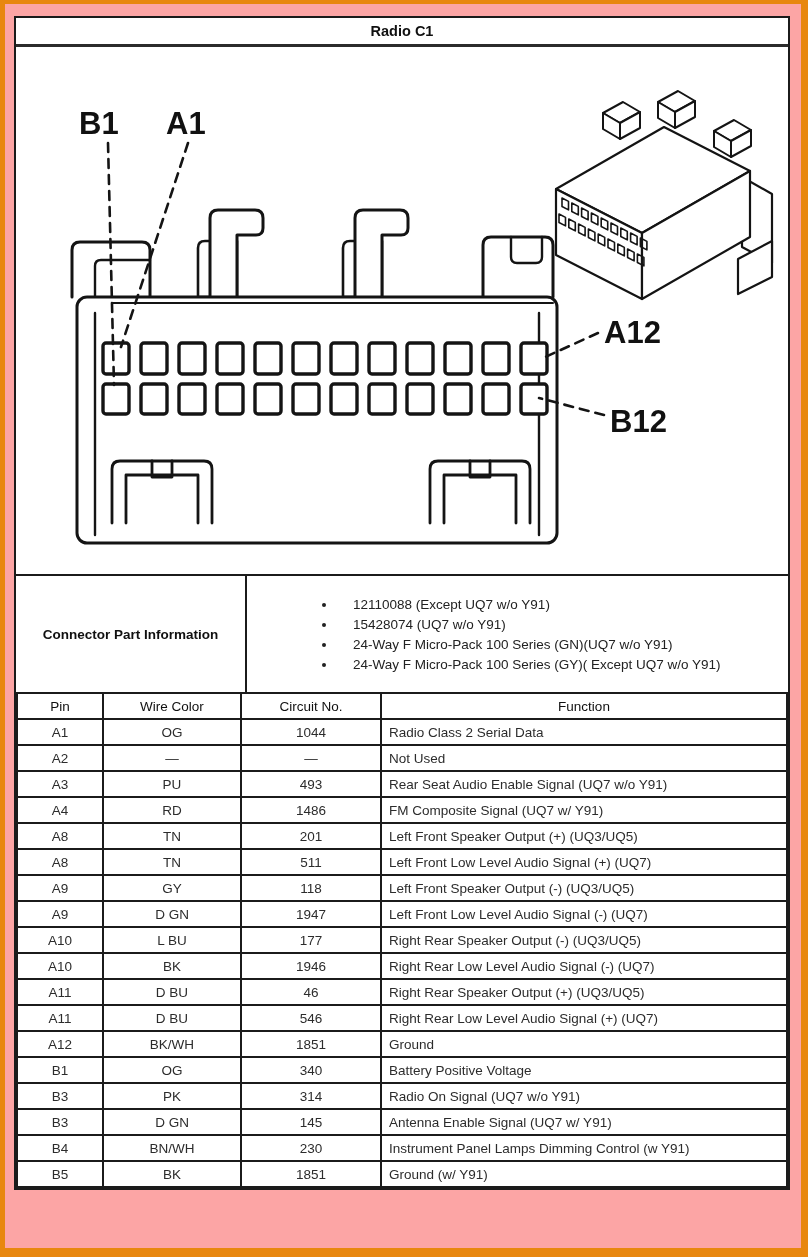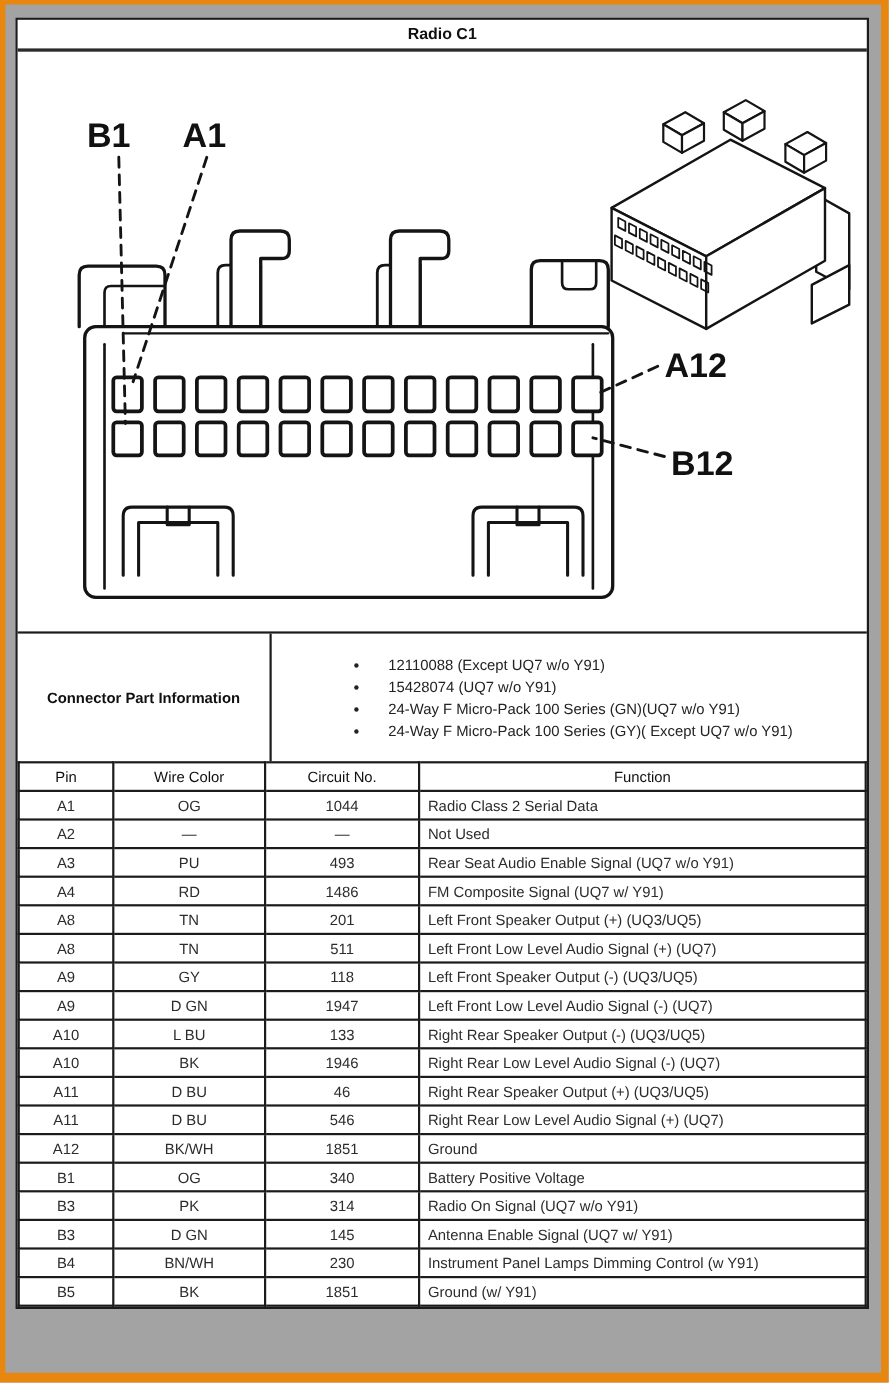--- a/index.html
+++ b/index.html
@@ -1,18 +1,18 @@
 <!DOCTYPE html>
 <html><head>
 <meta charset="utf-8">
 <style>
   html,body { margin:0; padding:0; background:#ffffff; }
   .page {
     position:relative; width:808px; height:1257px; box-sizing:border-box;
-    background:#a3a3a3;
+    background:#fca5a5;
     border-style:solid; border-color:#E8870F; border-width:4px 7px 9px 5px;
     font-family:"Liberation Sans", sans-serif;
   }
   .frame {
     position:absolute; left:9px; top:12px; width:772px;
     border:2px solid #1b1b1b; background:#ffffff; box-sizing:content-box;
   }
   .title-bar {
     height:26px; line-height:26px; text-align:center;
     font-weight:bold; font-size:14.5px; color:#101010;
@@ -238,21 +238,21 @@
           </tr>
           <tr>
             <td>A9</td>
             <td>D GN</td>
             <td>1947</td>
             <td class="fn">Left Front Low Level Audio Signal (-) (UQ7)</td>
           </tr>
           <tr>
             <td>A10</td>
             <td>L BU</td>
-            <td>133</td>
+            <td>177</td>
             <td class="fn">Right Rear Speaker Output (-) (UQ3/UQ5)</td>
           </tr>
           <tr>
             <td>A10</td>
             <td>BK</td>
             <td>1946</td>
             <td class="fn">Right Rear Low Level Audio Signal (-) (UQ7)</td>
           </tr>
           <tr>
             <td>A11</td>

